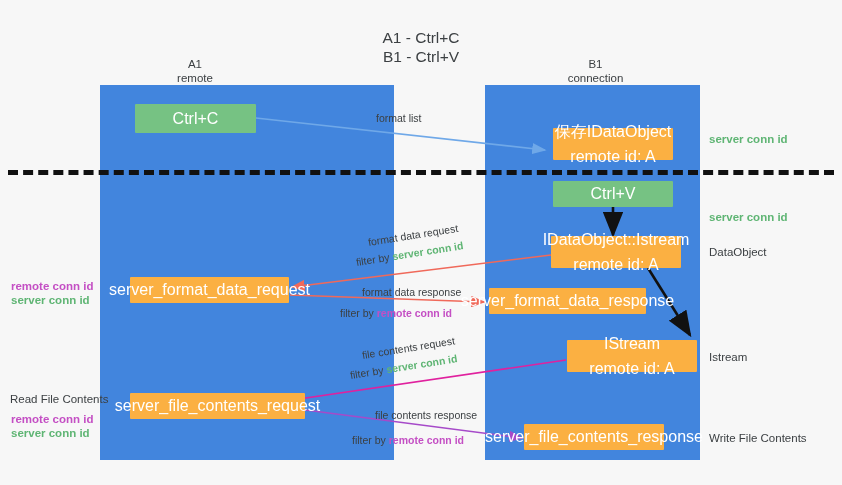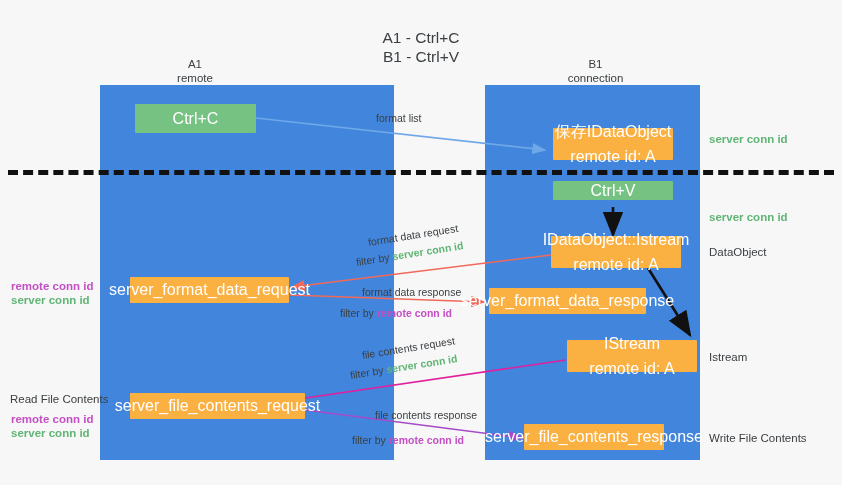--- a/index.html
+++ b/index.html
@@ -155,21 +155,21 @@
 
   <div class="box green" style="left:135px; top:104px; width:121px; height:29px;">
     <span>Ctrl+C</span>
   </div>
 
   <div class="box orange" style="left:553px; top:128px; width:120px; height:32px;">
     <span>保存IDataObject</span>
     <span>remote id: A</span>
   </div>
 
-  <div class="box green" style="left:553px; top:181px; width:120px; height:19px;text-align:center;">
+  <div class="box green" style="left:553px; top:181px; width:120px; height:26px;text-align:center;">
     <span>Ctrl+V</span>
   </div>
 
   <div class="box orange" style="left:551px; top:236px; width:130px; height:32px;">
     <span>IDataObject::Istream</span>
     <span>remote id: A</span>
   </div>
 
   <div class="box orange" style="left:489px; top:288px; width:157px; height:26px;">
     <span>server_format_data_response</span>

